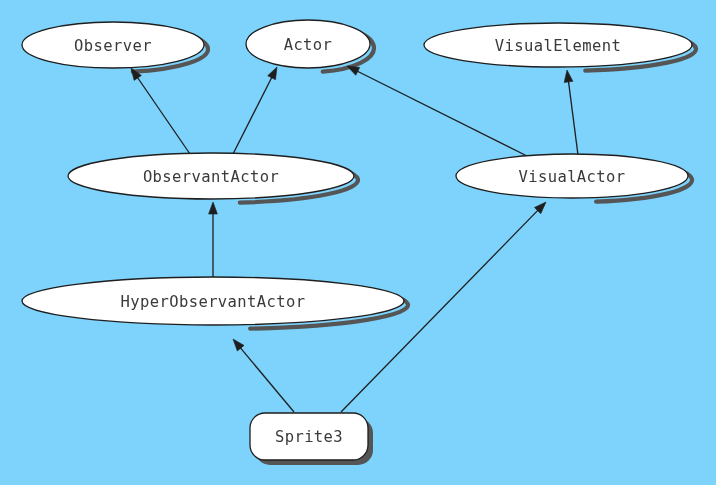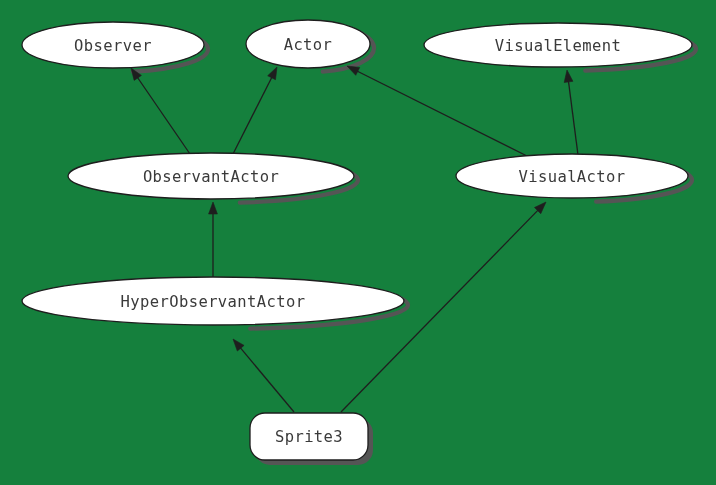--- a/index.html
+++ b/index.html
@@ -7,21 +7,21 @@
     padding: 0;
     background: #ffffff;
   }
   body {
     font-family: "DejaVu Sans Mono", monospace;
   }
   #diagram-root {
     position: relative;
     width: 716px;
     height: 485px;
-    background: #15803d;
+    background: #7dd3fc;
     overflow: hidden;
   }
   svg#diagram-canvas {
     position: absolute;
     left: 0;
     top: 0;
     width: 716px;
     height: 485px;
     display: block;
   }

